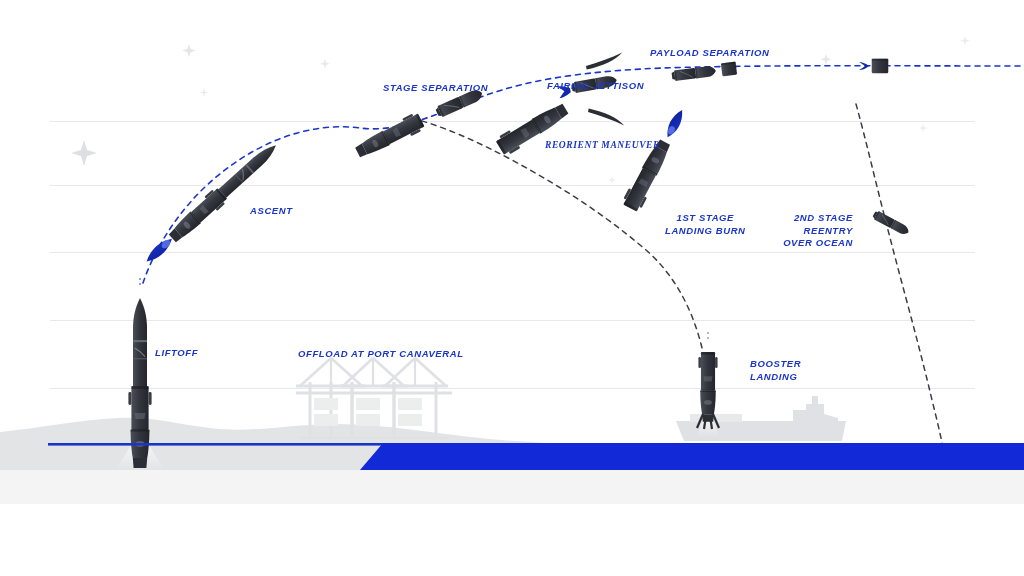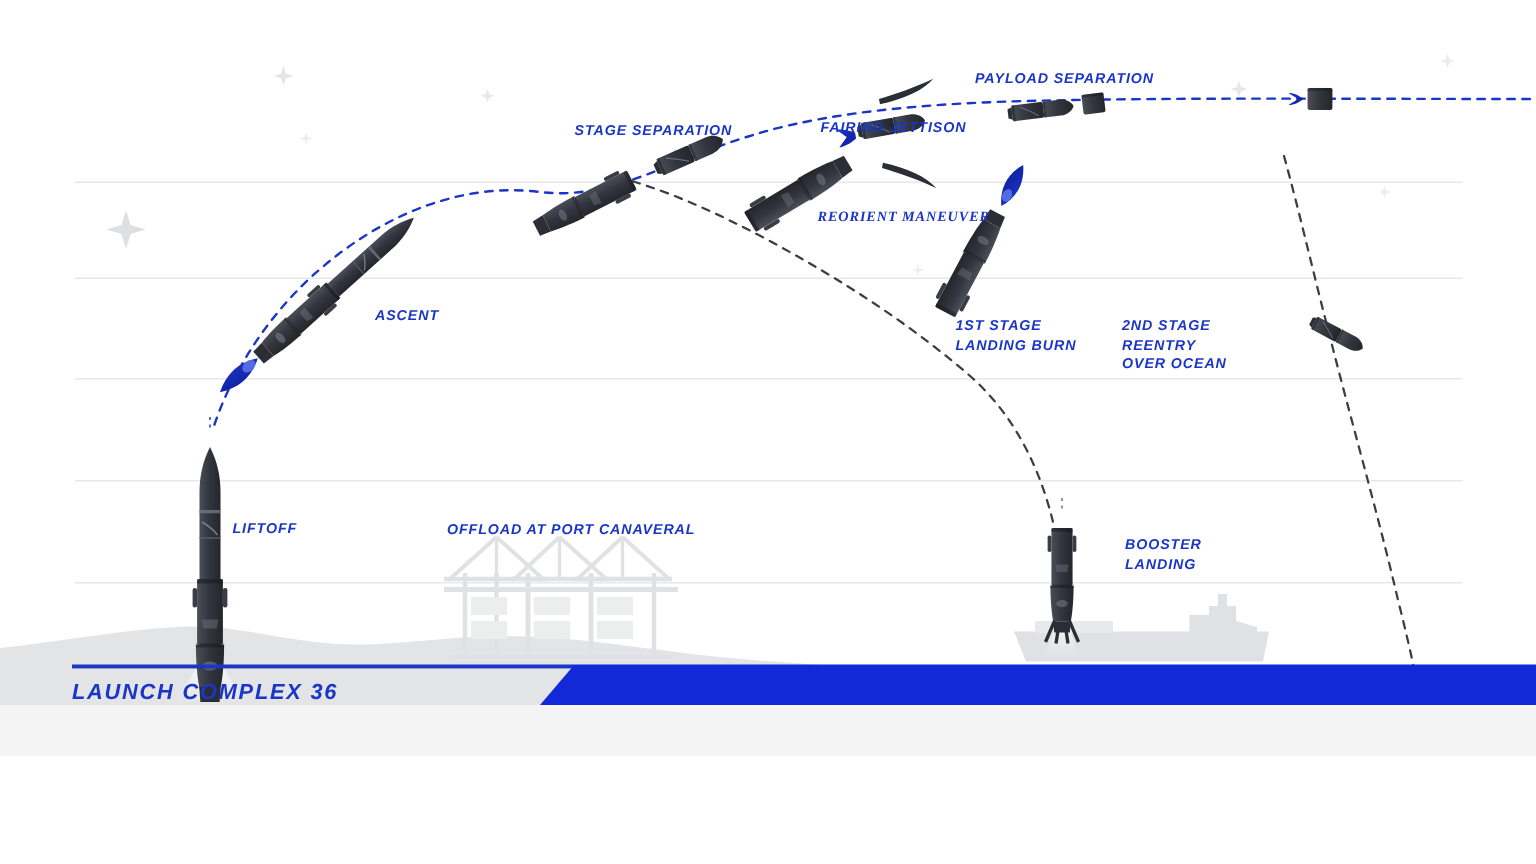--- a/index.html
+++ b/index.html
@@ -30,21 +30,21 @@
     font-family: "Liberation Sans", sans-serif;
     font-weight: bold;
     font-style: italic;
     font-size: 9.5px;
     letter-spacing: 0.6px;
     line-height: 12.5px;
     white-space: pre-line;
     text-transform: uppercase;
     user-select: none;
   }
-  .lbl.right { }
+  .lbl.right { text-align: right; }
   #complex-label {
     position: absolute;
     left: 48px;
     top: 454px;
     color: #1a35c8;
     font-family: "Liberation Sans", sans-serif;
     font-weight: bold;
     font-style: italic;
     font-size: 14.5px;
     letter-spacing: 1.2px;
@@ -281,27 +281,26 @@
   <div class="lbl" style="left:229px; top:205px;margin-left:21px;">Ascent</div>
 
   <div class="lbl" style="left:383px; top:82px;">Stage Separation</div>
 
   <div class="lbl" style="left:547px; top:47px;margin-top:33px;">Fairing Jettison</div>
 
   <div class="lbl" style="left:650px; top:47px;">Payload Separation</div>
 
   <div class="lbl" style="left:545px; top:139px;font-family:Liberation Serif, serif;">Reorient Maneuver</div>
 
-  <div class="lbl" style="left:637px; top:212px;">1st Stage
+  <div class="lbl" style="left:665px; top:212px;text-align:center;">1st Stage
 Landing Burn</div>
 
   <div class="lbl right" style="left:748px; top:212px; width:105px;">2nd Stage
 Reentry
 Over Ocean</div>
 
   <div class="lbl" style="left:724px; top:358px;margin-left:26px;">Booster
 Landing</div>
 
   <div class="lbl" style="left:298px; top:348px;">Offload at Port Canaveral</div>
 
-  <div id="complex-label">Launch Complex 36</div>
 
 </div>
 
 </body></html>

